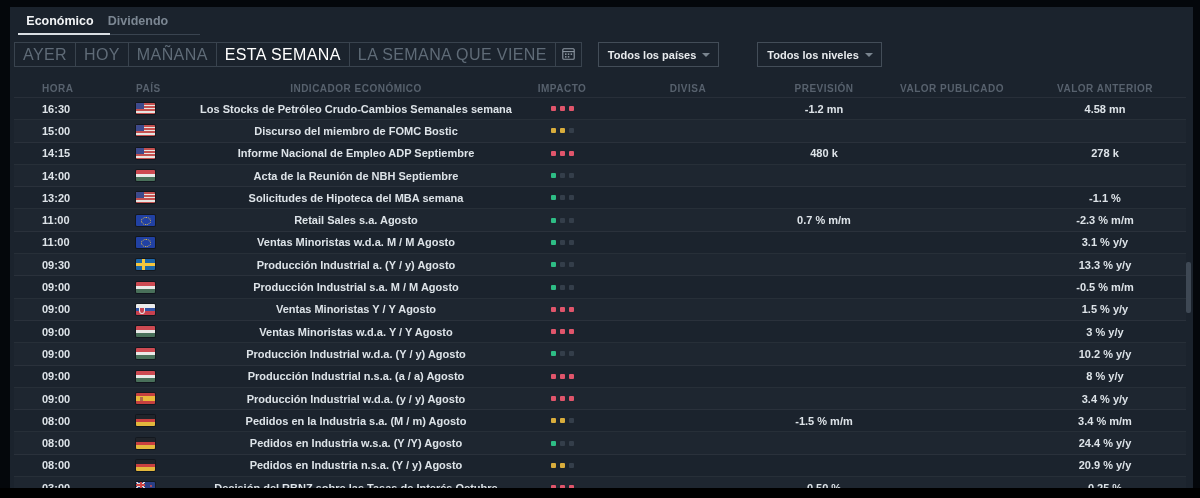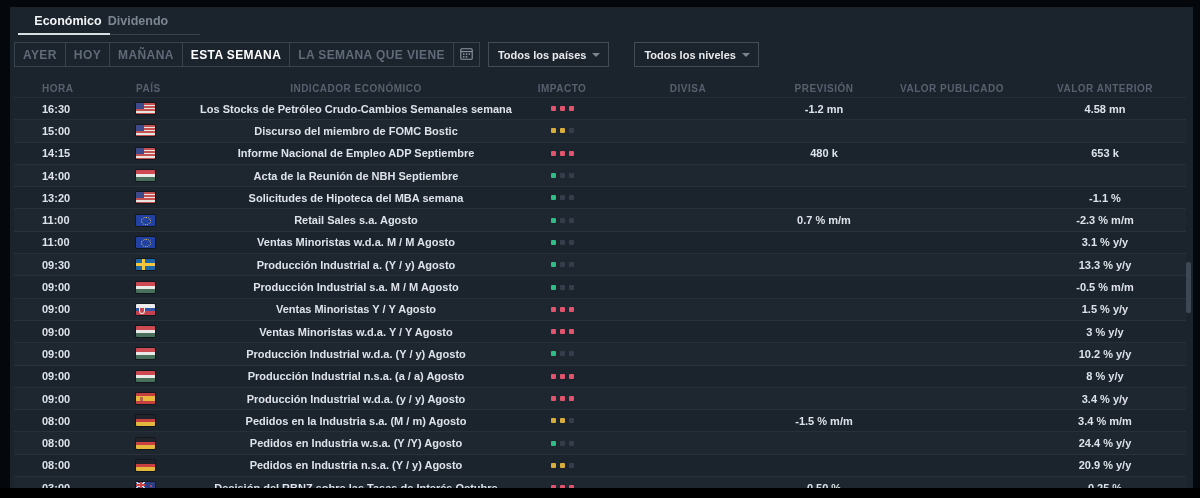--- a/index.html
+++ b/index.html
@@ -5,38 +5,38 @@
   * { margin:0; padding:0; box-sizing:border-box; }
   html,body { width:1200px; height:498px; background:#04070b; overflow:hidden;
               font-family:"Liberation Sans","DejaVu Sans",sans-serif; }
 
   .panel { position:absolute; left:10px; top:7px; width:1183px; height:481px;
            background:#1b232d; color:#dfe4e9; }
 
   
   .tabs { position:relative; height:28px; }
   .tab { position:absolute; top:7px; font-size:12.5px; font-weight:700; text-align:center; cursor:pointer; }
-  .tab-active   { left:12px;   width:92px; color:#f2f4f6; }
+  .tab-active   { left:4px;   width:92px; color:#f2f4f6; }
   .tab-inactive { left:83px; width:90px; color:#7c8793; }
   .tab-underline-active   { position:absolute; top:26px; left:8px;   width:92px; height:2px; background:#d9dee3; }
   .tab-underline-inactive { position:absolute; top:27px; left:100px; width:90px; height:1px; background:#3a4450; }
 
   
   .filterbar { margin:7px 0 0 4px; height:25px; display:flex; align-items:stretch; }
   .seg { display:flex; border:1px solid #39434e; }
   .seg-btn { display:flex; align-items:center; justify-content:center; padding:0 8px;
-             font-size:12px; font-weight:700; letter-spacing:.4px; color:#5f6b77;
+             font-size:16px; font-weight:400; letter-spacing:.4px; color:#5f6b77;
              border-right:1px solid #39434e; cursor:pointer; white-space:nowrap; }
   .seg-btn:last-child { border-right:none; }
   .seg-btn.active { color:#ffffff; }
   .seg-btn.cal { padding:0 6px; color:#8f99a4; }
   .dropdown { position:relative; display:flex; align-items:center; border:1px solid #434d58;
-              margin-left:8px; padding:0 22px 0 9px; font-size:11px; font-weight:700;
+              margin-left:16px; padding:0 22px 0 9px; font-size:11px; font-weight:700;
               color:#e8ebee; cursor:pointer; white-space:nowrap; }
-  .dropdown + .dropdown { margin-left:25px; }
+  .dropdown + .dropdown { margin-left:38px; }
   .dd-arrow { position:absolute; right:8px; top:10px; width:0; height:0;
               border-left:4px solid transparent; border-right:4px solid transparent;
               border-top:4px solid #7a858f; }
 
   
   .grid { display:grid; grid-template-columns:96px 86px 320px 92px 160px 112px 144px 1fr; }
   .thead { margin:13px 7px 0 4px; height:17px; align-items:center;
            font-size:10px; font-weight:700; letter-spacing:.5px; color:#57616d; }
   .th { text-align:center; }
   .th-hora { text-align:left; padding-left:28px; }
@@ -188,21 +188,21 @@
         </div>
     <div class="cell-name">Informe Nacional de Empleo ADP Septiembre</div>
     <div class="impact">
           <span class="sq sq-hi"></span>
           <span class="sq sq-hi"></span>
           <span class="sq sq-hi"></span>
         </div>
     <div class="cell-center"></div>
     <div class="cell-center">480 k</div>
     <div class="cell-center"></div>
-    <div class="cell-center">653 k</div>
+    <div class="cell-center">278 k</div>
   </div>
       <div class="grid row">
     <div class="cell-time">14:00</div>
     <div class="cell-flag">
           <span class="flag flag-hu"></span>
         </div>
     <div class="cell-name">Acta de la Reunión de NBH Septiembre</div>
     <div class="impact">
           <span class="sq sq-lo"></span>
           <span class="sq sq-off"></span>

